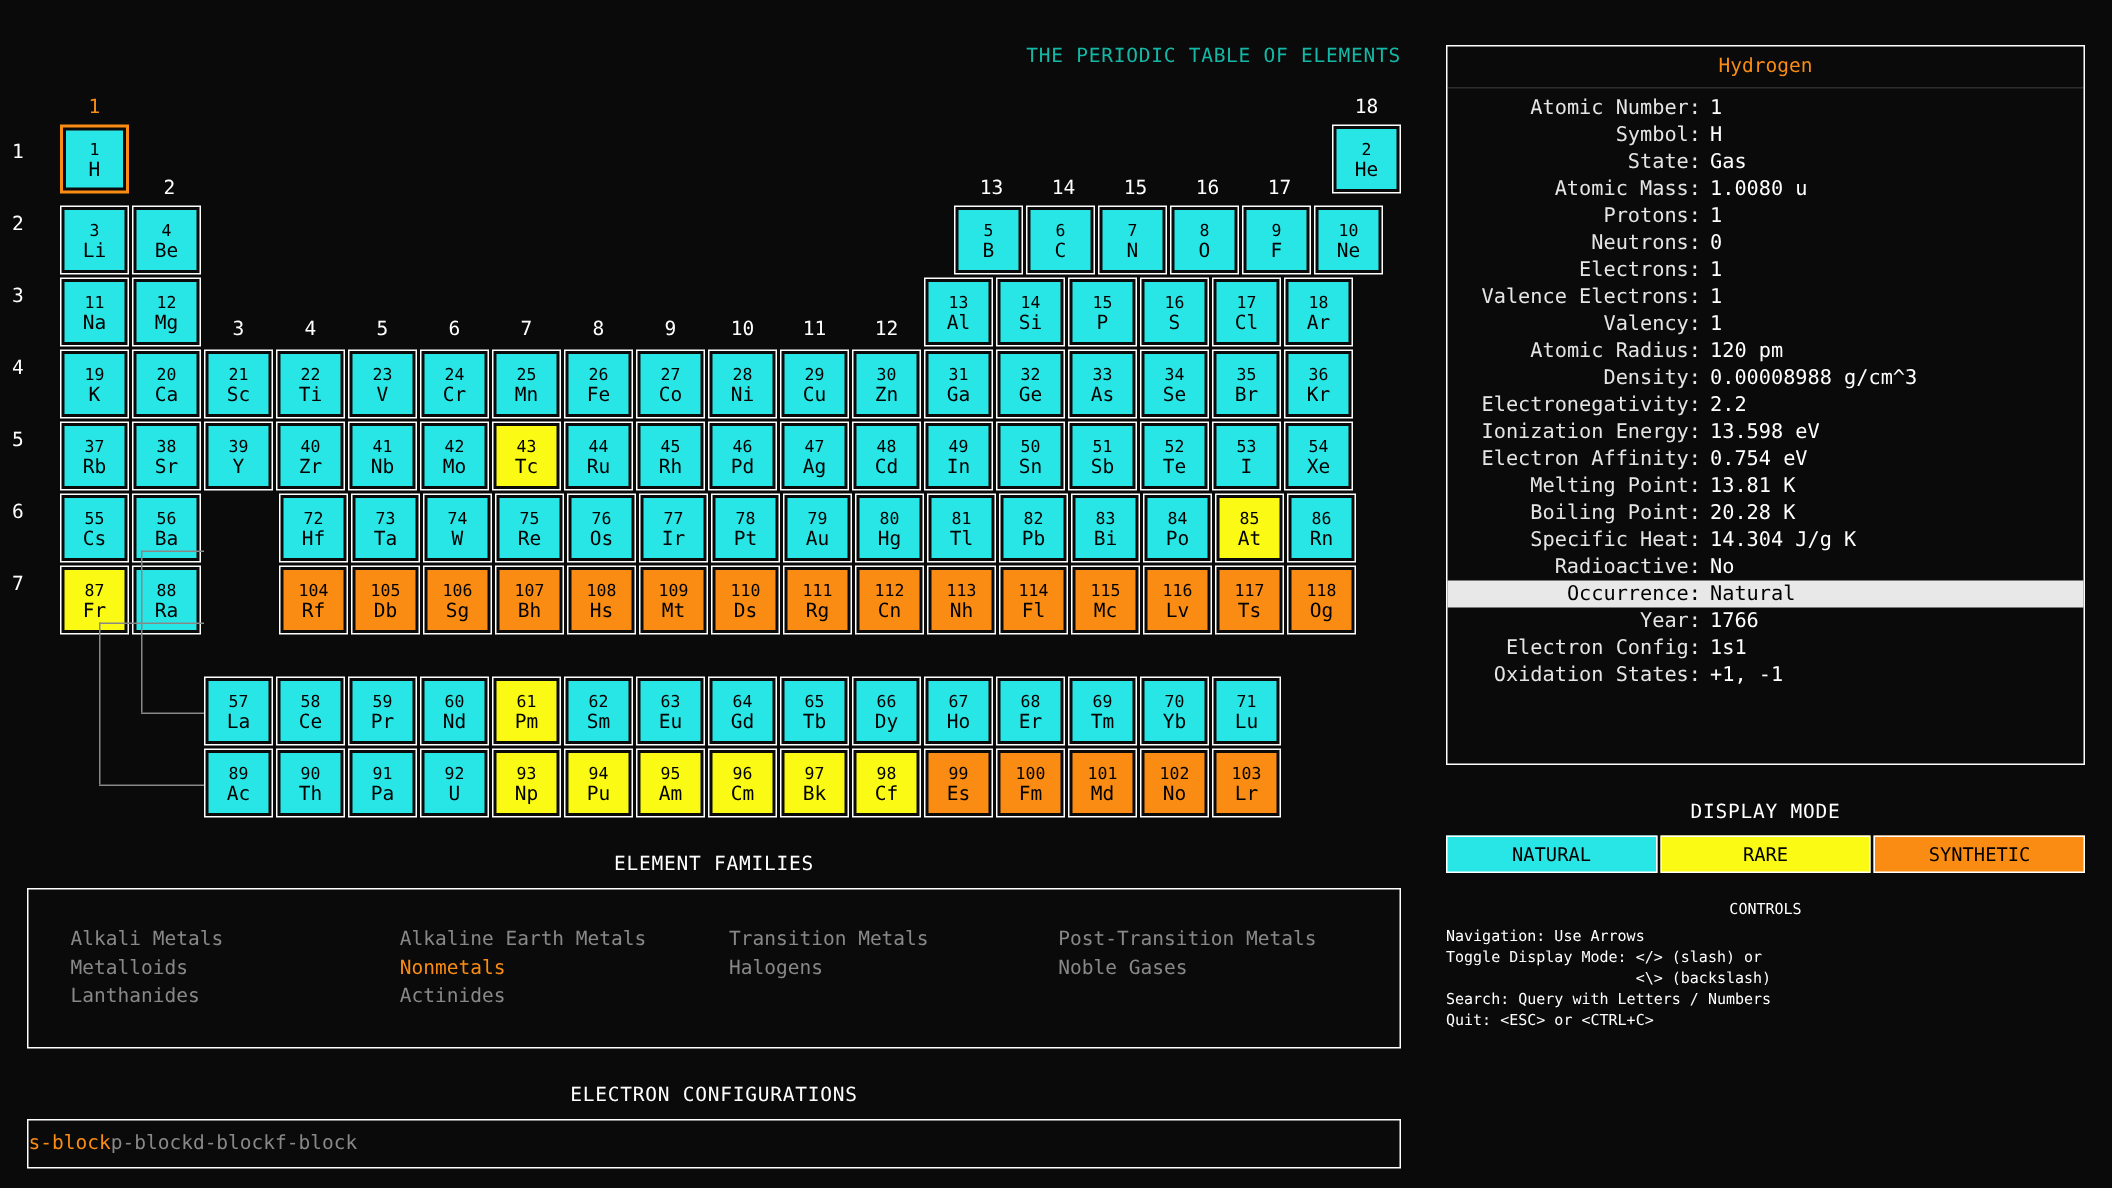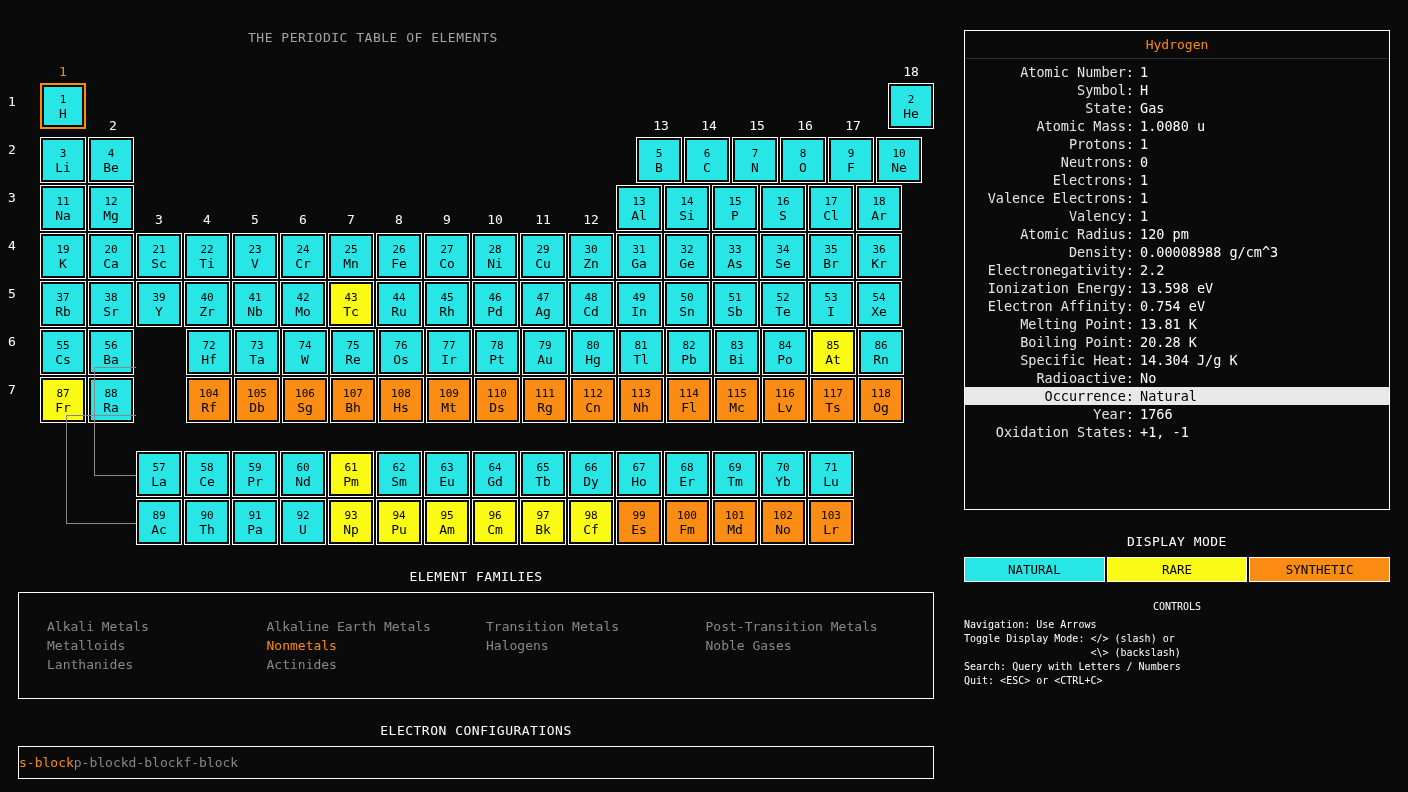--- a/index.html
+++ b/index.html
@@ -11,21 +11,21 @@
     width: 1408px;
     height: 792px;
     overflow: hidden;
     padding: 30px 18px 0 18px;
   }
   .main { display: flex; gap: 30px; align-items: flex-start; }
   .left { width: 940px; }
   .right { width: 456px; }
 
   
-  .title { color: #a3a3a3; text-align: left; margin-left: 230px; margin-bottom: 6px; letter-spacing: 0.5px; }
+  .title { color: #14b8a6; text-align: right; margin-left: 230px; margin-bottom: 6px; letter-spacing: 0.5px; }
   .grid { position: relative; }
   .period-labels { display: flex; flex-direction: column; position: absolute; left: -10px; top: 64px; gap: 30px; font-size: 13px; color: #fff; }
   .period-labels span { height: 18px; }
 
   .table-rows { padding-top: 14px; padding-left: 22px; }
   .trow { display: flex; gap: 2px; margin-bottom: 2px; height: 46px; align-items: stretch; }
   .spacer { width: 48px; }
   .cell {
     width: 46px; height: 46px;
     border: 1px solid #fff;
@@ -1025,20 +1025,24 @@
           </div>
           <div class="prow hl">
             <div class="k">Occurrence:</div>
             <div class="v">Natural</div>
           </div>
           <div class="prow">
             <div class="k">Year:</div>
             <div class="v">1766</div>
           </div>
           <div class="prow">
+            <div class="k">Electron Config:</div>
+            <div class="v">1s1</div>
+          </div>
+          <div class="prow">
             <div class="k">Oxidation States:</div>
             <div class="v">+1, -1</div>
           </div>
         </div>
     </div>
 
     <div class="section-title">DISPLAY MODE</div>
     <div class="mode-row" id="mode-row">
         <div class="mode-nat">NATURAL</div>
         <div class="mode-rare">RARE</div>

